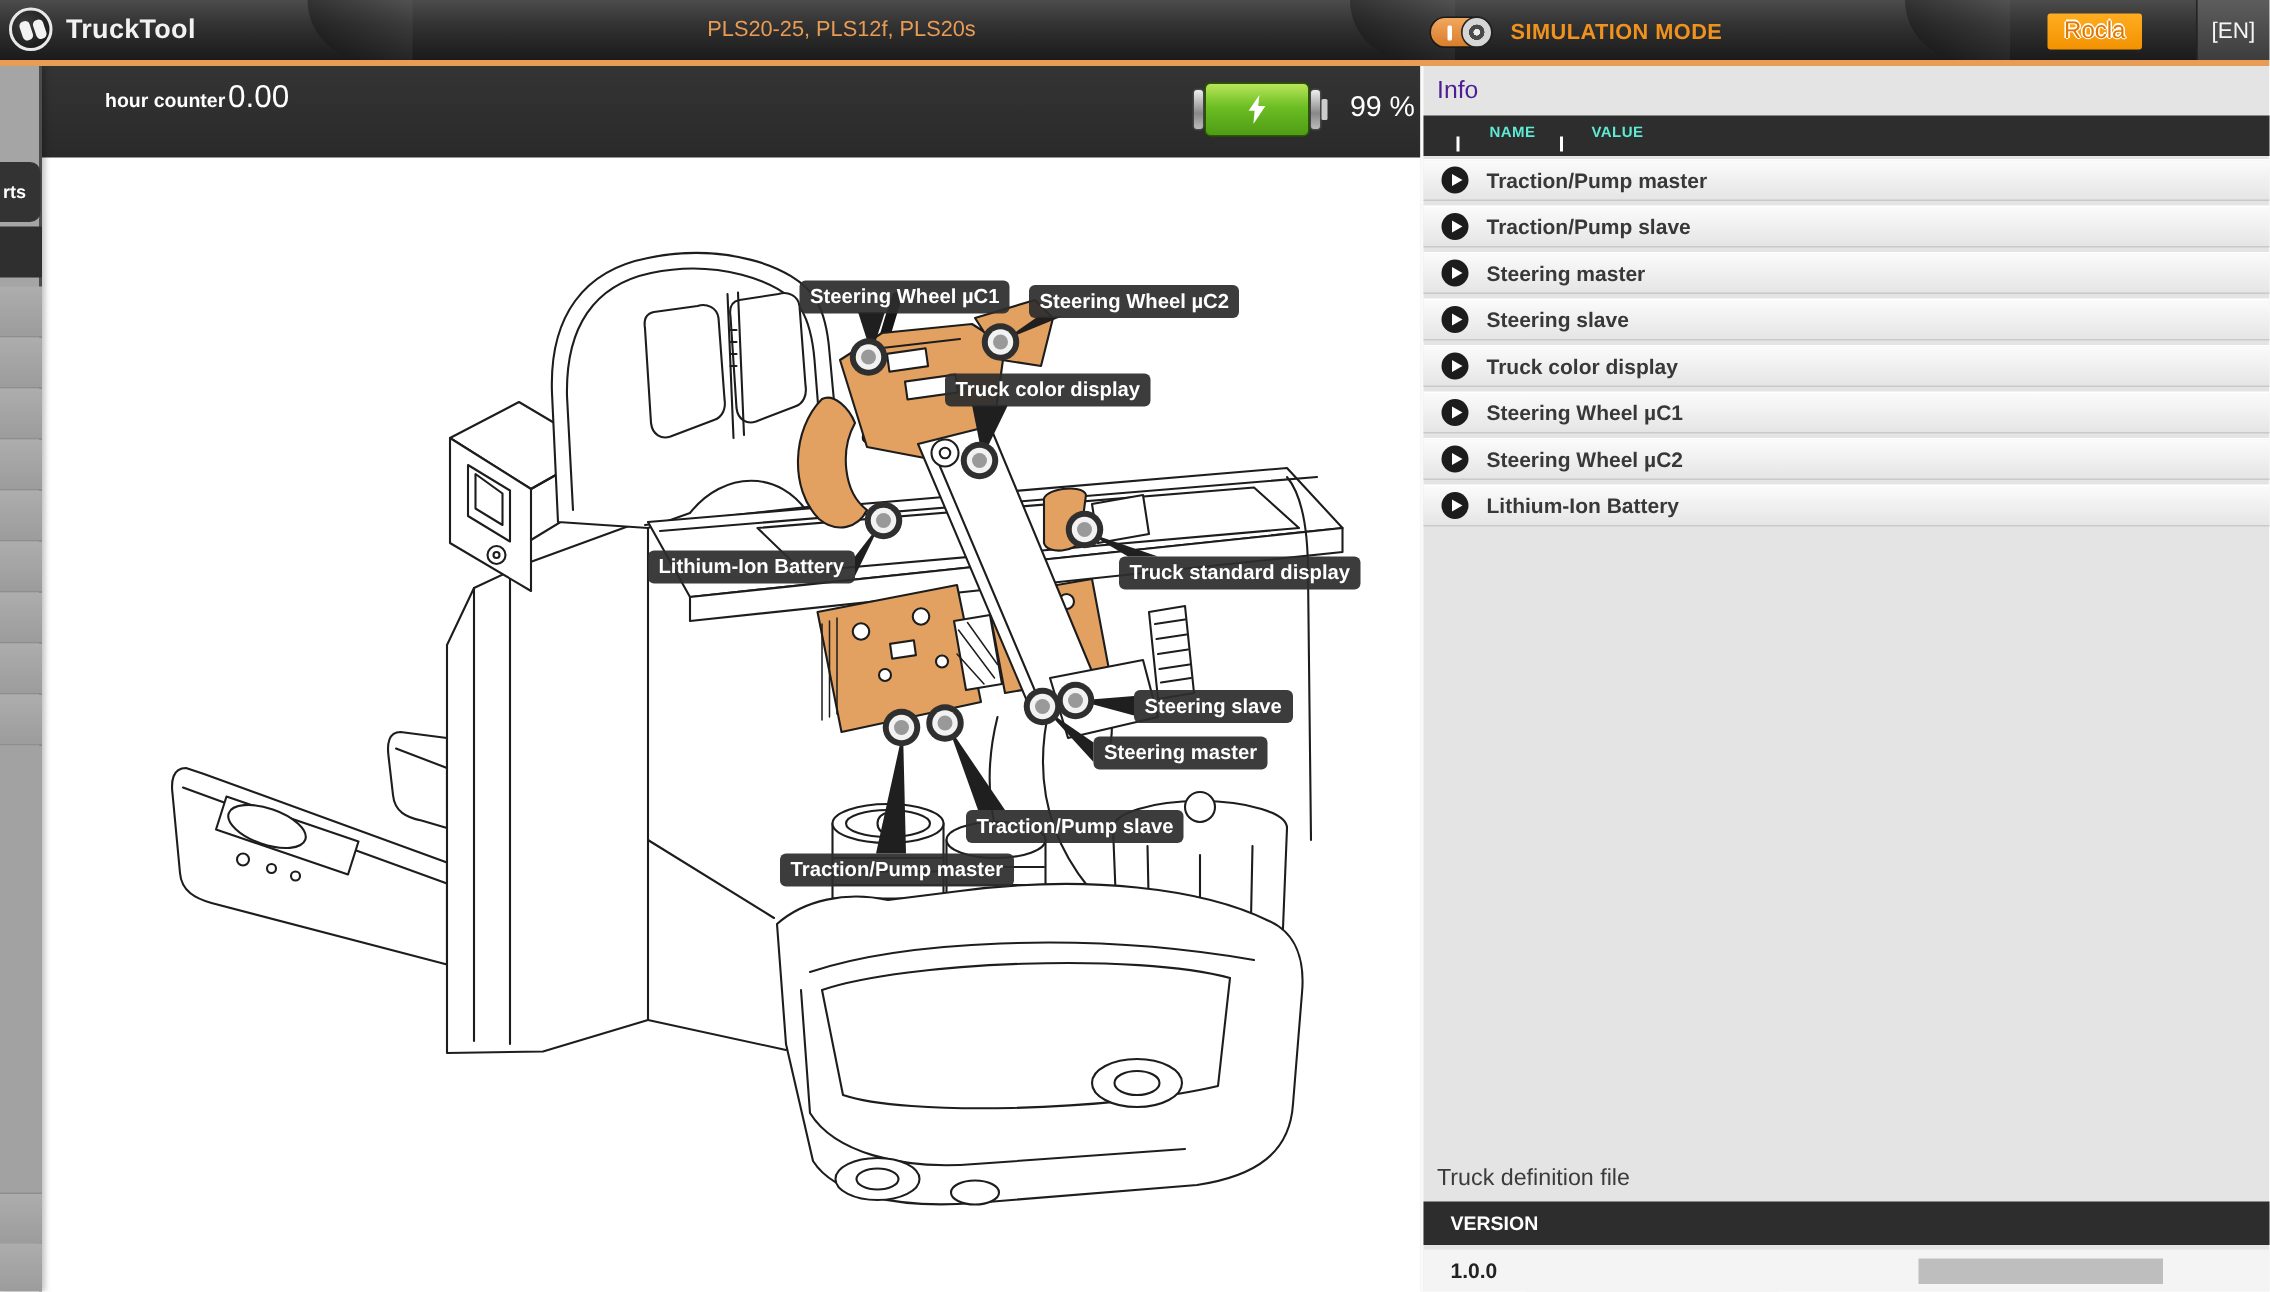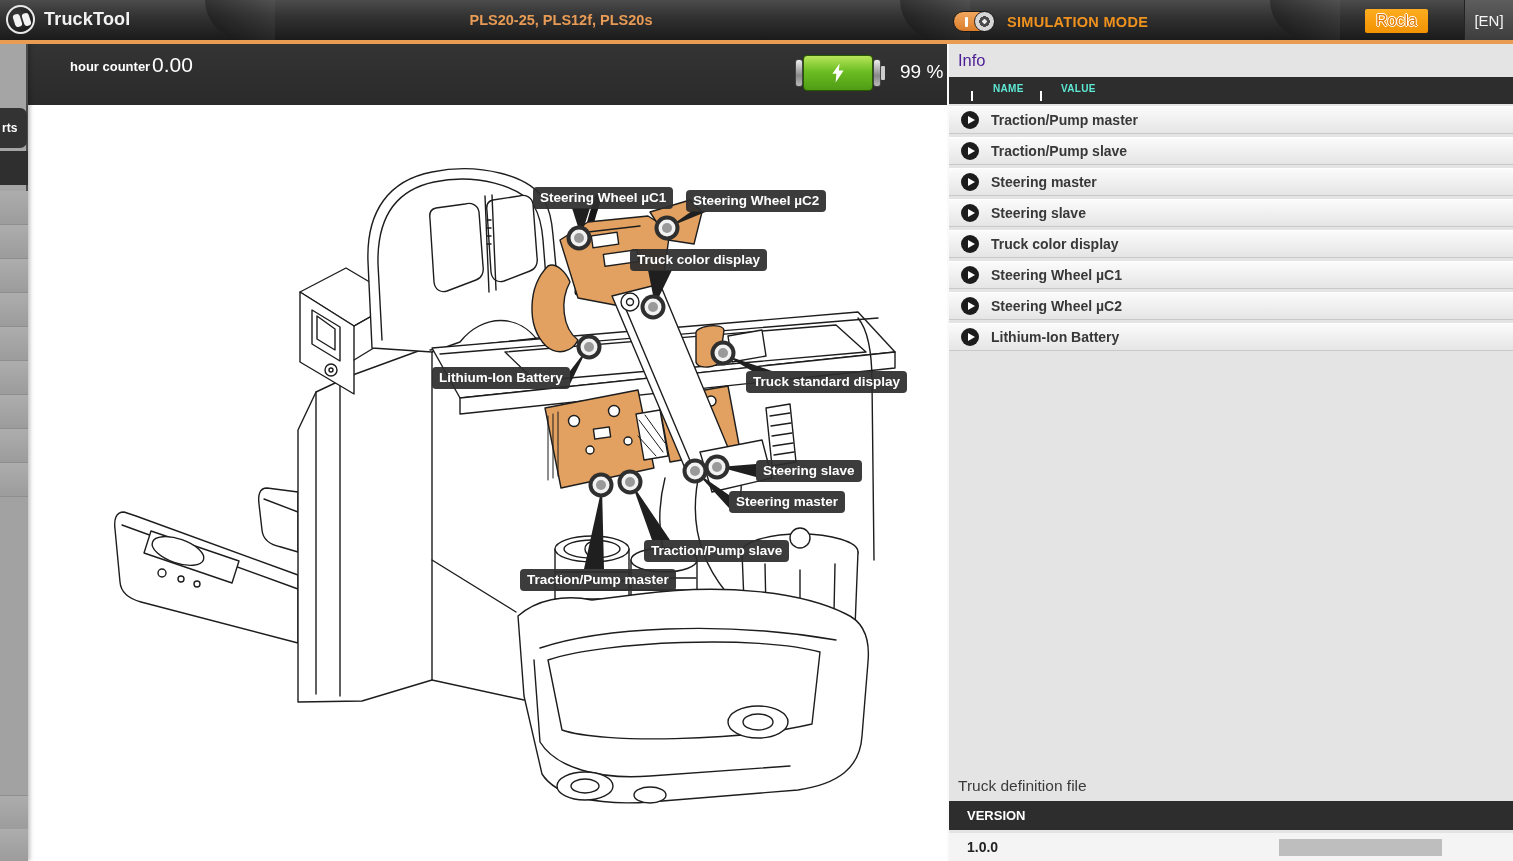--- a/index.html
+++ b/index.html
@@ -15,21 +15,21 @@
              border-bottom-left-radius:55px; pointer-events:none; }
   .logo-wrap { position:absolute; left:6px; top:5px; display:flex; align-items:center; gap:9px; }
   .logo-circle { width:29px; height:29px; border-radius:50%; border:2px solid #e8e8e8;
                  background:radial-gradient(circle at 35% 35%, #3c3c3c, #111);
                  position:relative; overflow:hidden; }
   .logo-circle i { position:absolute; width:7px; height:13px; background:#f2f2f2; border-radius:3px; }
   .logo-circle i:nth-child(1){ left:6px; top:7px; transform:rotate(-18deg); }
   .logo-circle i:nth-child(2){ left:15px; top:6px; transform:rotate(-18deg); }
   .app-title { color:#f2f2f2; font-size:18px; font-weight:bold; letter-spacing:.2px; }
   .models-title { position:absolute; left:300px; top:12px; width:522px; text-align:center;
-                  color:#E89B55; font-size:14.5px; font-weight:bold; }
+                  color:#E89B55; font-size:14.5px; font-weight:normal; }
   .sim-wrap { position:absolute; left:953px; top:11px; display:flex; align-items:center; gap:12px; }
   .toggle { width:42px; height:21px; border-radius:11px; position:relative; cursor:pointer;
             background:linear-gradient(180deg,#f2a75e,#d97d2a); border:1px solid #1a1a1a; }
   .toggle .ibar { position:absolute; left:11px; top:5px; width:3px; height:10px; background:#fff; border-radius:1px; }
   .toggle .knob { position:absolute; right:-1px; top:-1px; width:21px; height:21px; border-radius:50%;
                   background:radial-gradient(circle,#ececec 16%,#4a4a4a 17% 38%,#d6d6d6 39% 68%,#8a8a8a 100%);
                   border:1px solid #222; }
   .sim-label { color:#F0921E; font-size:14.5px; font-weight:bold; letter-spacing:.3px; }
   .brand-badge { position:absolute; right:85px; top:9px; width:63px; height:24px;
                  background:linear-gradient(180deg,#FFAD21,#F29200); border-radius:2px;

